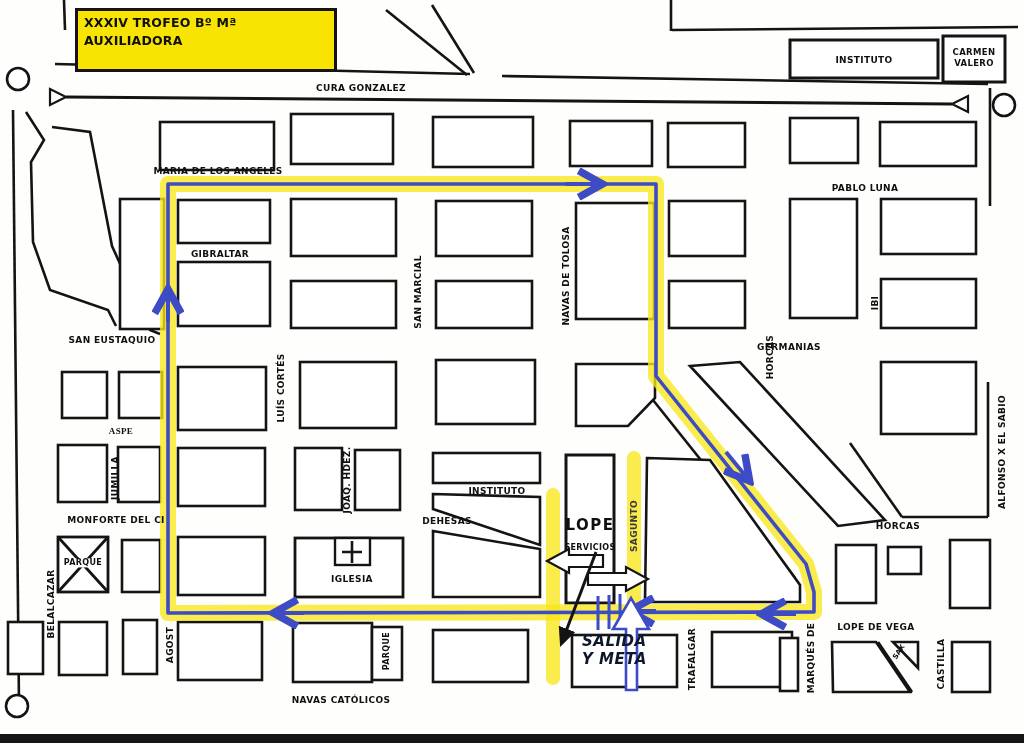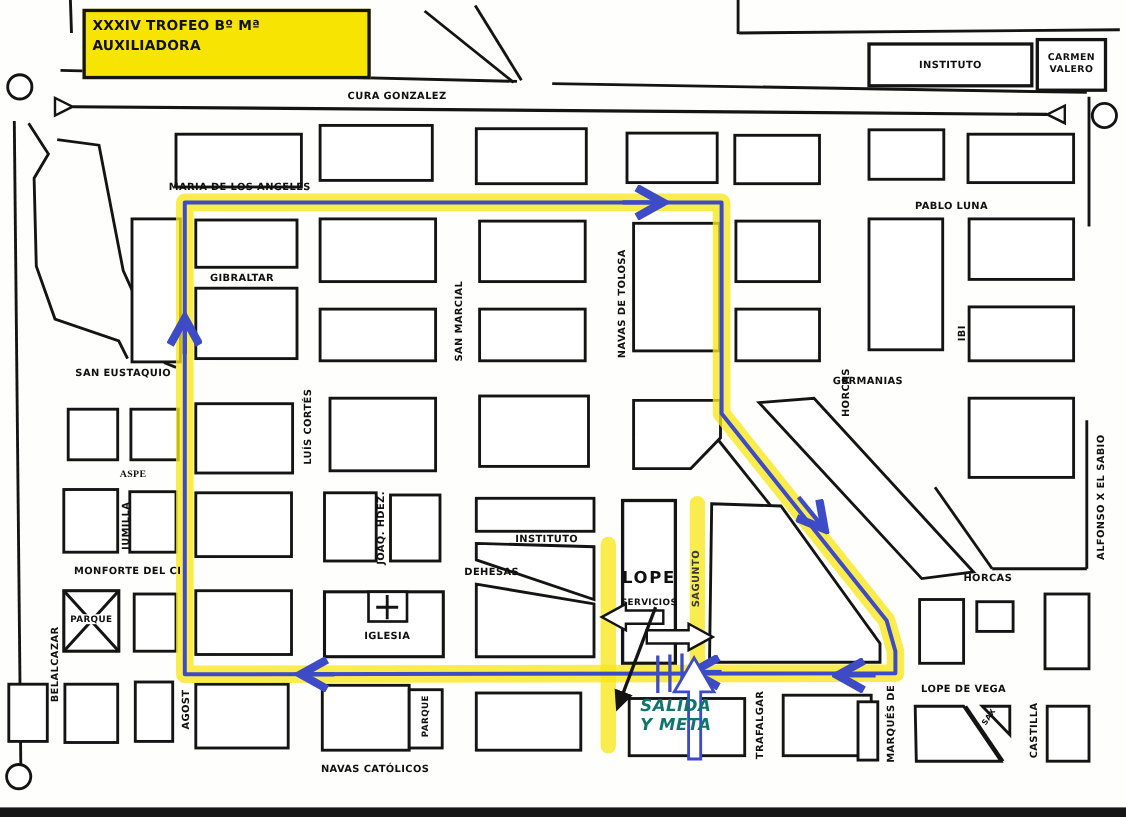--- a/index.html
+++ b/index.html
@@ -12,21 +12,21 @@
   .v{transform:translate(-50%,-50%) rotate(-90deg);}
   .sax{transform:translate(-50%,-50%) rotate(-56deg);font-size:7px;letter-spacing:0;}
   .small{font-size:8px;}
   .zona-big{font-size:15px;letter-spacing:1.5px;}
   .chip{background:#fff;padding:0 2px;}
   .two-line{text-align:center;white-space:pre-line;font-size:8.5px;line-height:1.25;}
   #title-box{position:absolute;left:75px;top:8px;width:244px;height:52px;
       background:#f8e403;border:3px solid #141414;padding:3px 6px;z-index:6;
       font:bold 12.5px/1.42 "DejaVu Sans",sans-serif;color:#101010;letter-spacing:.2px;}
   #salida-meta{position:absolute;left:582px;top:632px;z-index:6;
-      font:bold italic 15px/1.2 "DejaVu Sans",sans-serif;color:#0f766e;letter-spacing:.5px;}
+      font:bold italic 15px/1.2 "DejaVu Sans",sans-serif;color:#0f172a;letter-spacing:.5px;}
 </style>
 </head>
 <body>
 
 <div id="page">
 
   <svg id="map-svg" width="1024" height="743" viewBox="0 0 1024 743">
     <defs>
       <marker id="mB" viewBox="0 0 12 12" refX="9" refY="6" markerWidth="8" markerHeight="8" orient="auto">
         <path d="M1,1 L10,6 L1,11" fill="none" stroke="#3d4bc7" stroke-width="2.8"></path>

